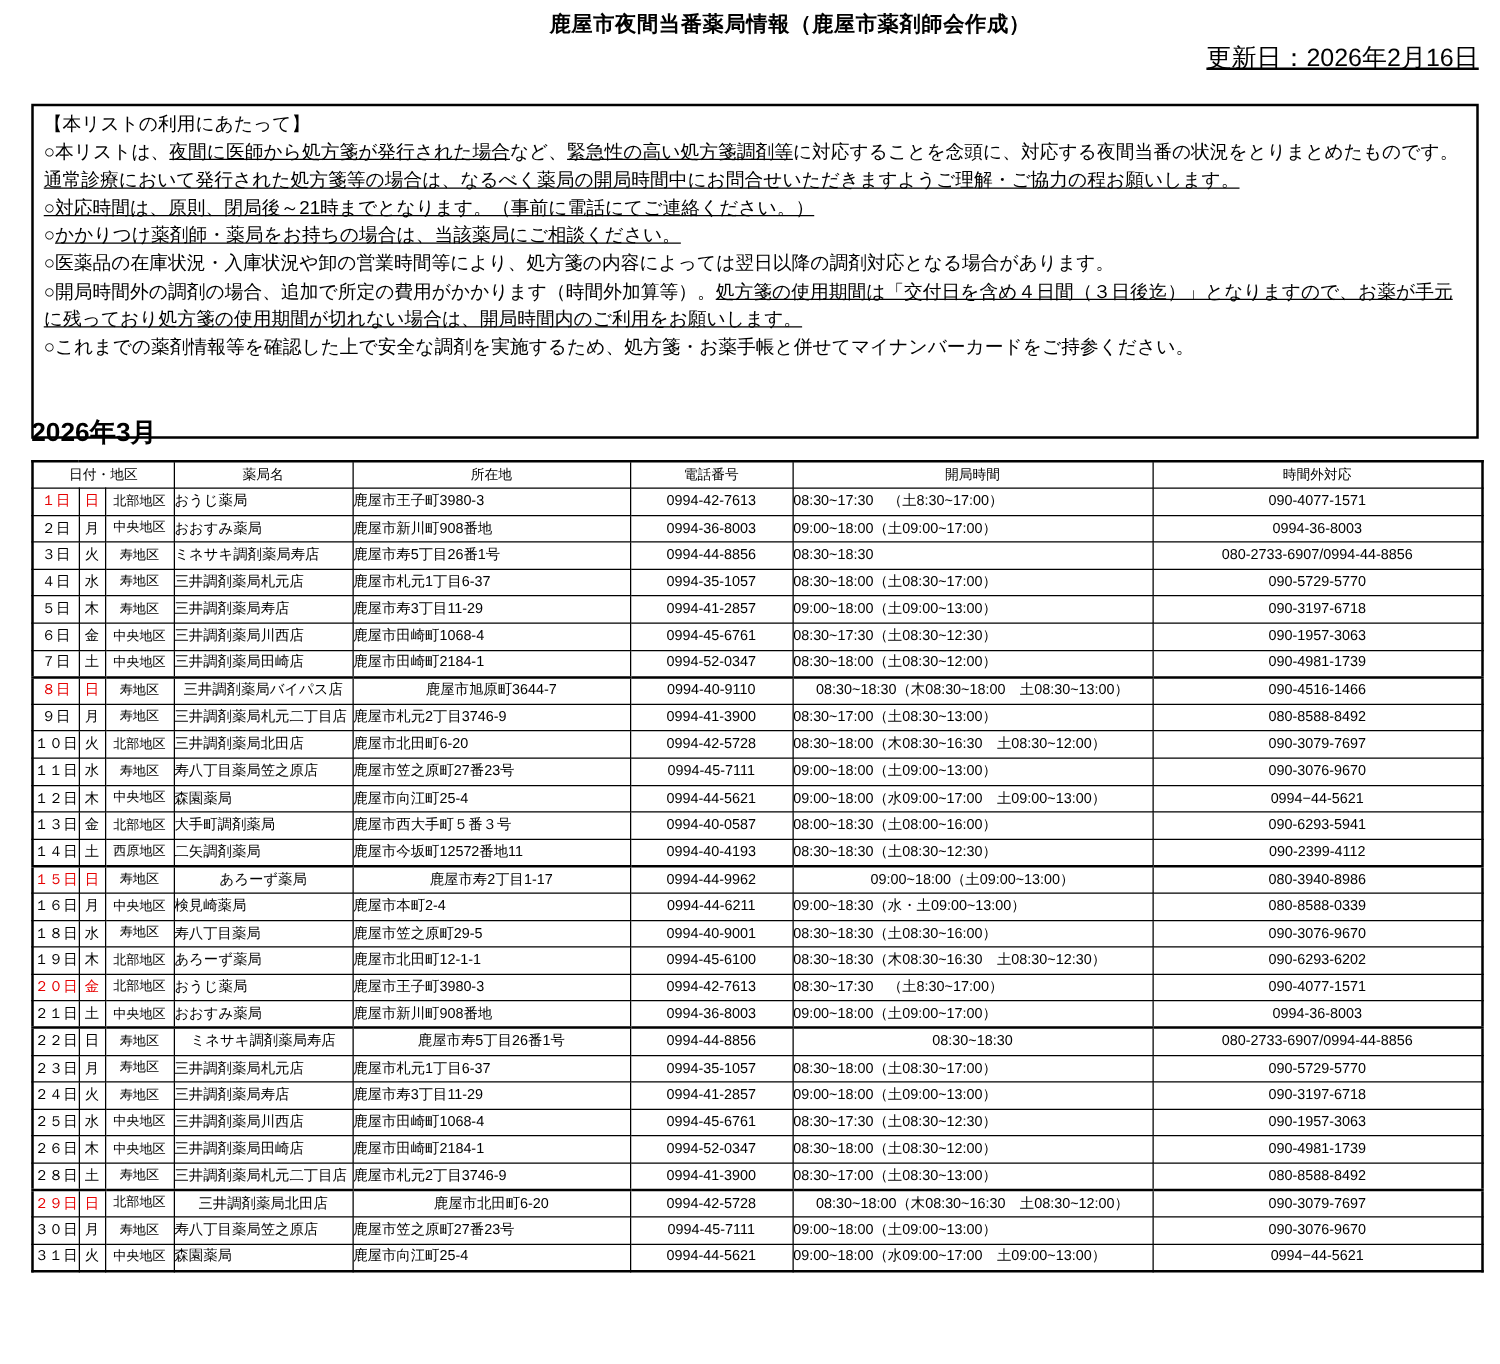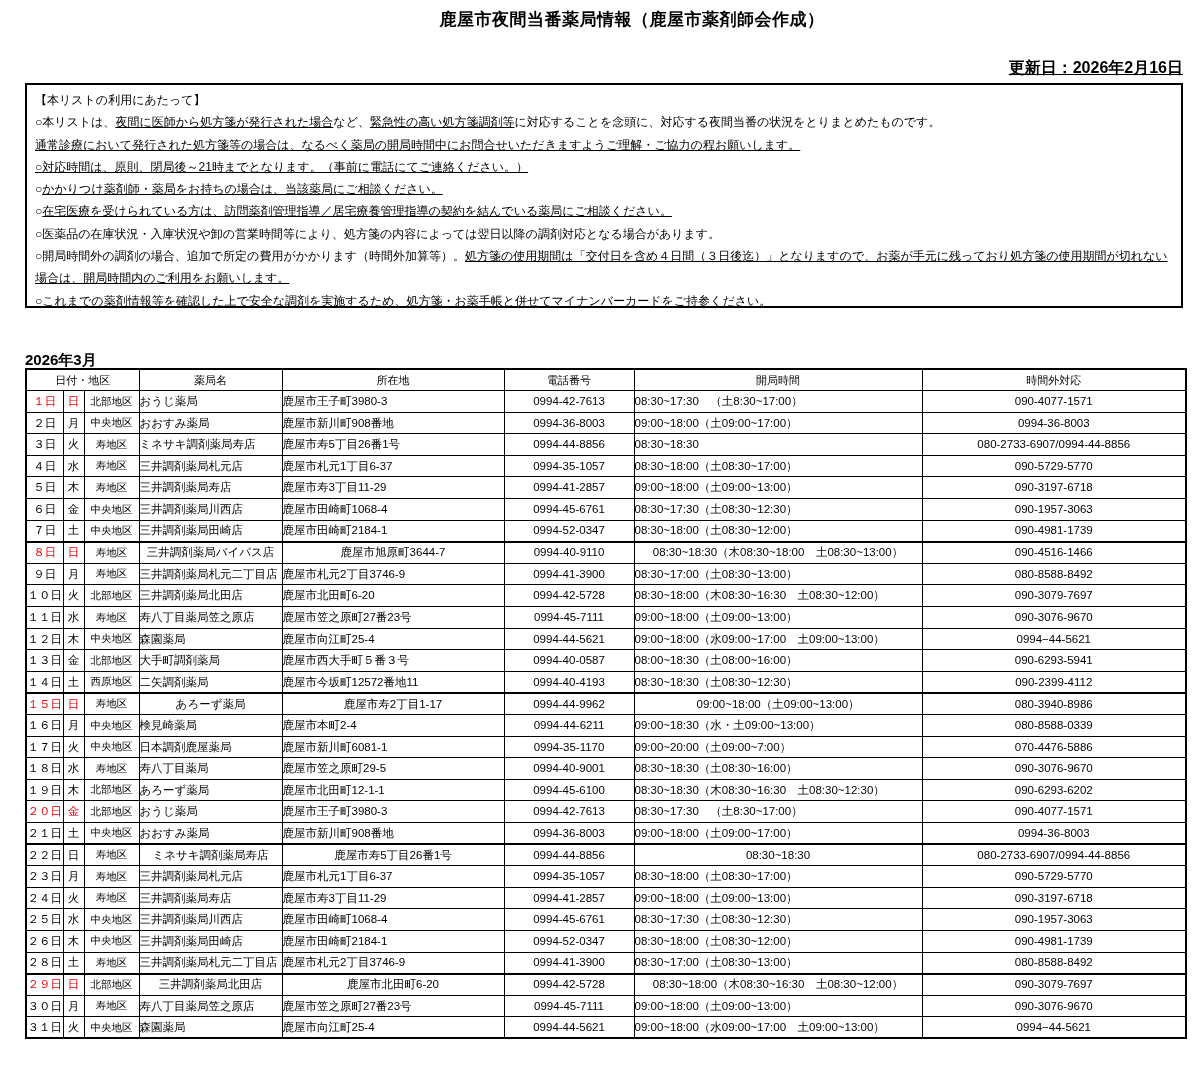--- a/index.html
+++ b/index.html
@@ -5,33 +5,33 @@
   html,body{margin:0;padding:0;}
   body{
     width:1200px;height:1091px;position:relative;background:#fff;color:#000;
     font-family:"Liberation Sans","DejaVu Sans",sans-serif;overflow:hidden;
   }
   .title{
     position:absolute;top:8px;left:0;width:100%;text-align:center;
     font-size:17px;font-weight:bold;letter-spacing:.5px;margin-left:32px;
   }
   .updated{
-    position:absolute;top:58px;right:17px;font-size:16px;font-weight:bold;
+    position:absolute;top:33px;right:17px;font-size:20px;font-weight:normal;
     text-decoration:underline;
   }
   .notice{
-    position:absolute;left:25px;top:83px;width:1158px;height:225px;
+    position:absolute;left:25px;top:83px;width:1158px;height:268px;
     border:2px solid #000;box-sizing:border-box;padding:4px 4px 0 8px;
-    font-size:12px;
+    font-size:15px;
   }
   .nline{line-height:22.3px;}
   .nline .b{font-weight:normal;}
   .nline .u{text-decoration:underline;}
   .month{
-    position:absolute;left:25px;top:351px;font-size:15px;font-weight:bold;
+    position:absolute;left:25px;top:332px;font-size:21px;font-weight:bold;
   }
   table.duty{
     position:absolute;left:25px;top:368px;width:1160px;
     border-collapse:collapse;table-layout:fixed;
     border:2px solid #000;font-size:11.5px;
   }
   table.duty th,table.duty td{
     border:1px solid #000;height:21.6px;padding:0;line-height:1.1;
     overflow:hidden;white-space:nowrap;box-sizing:border-box;
   }
@@ -52,21 +52,20 @@
 <div class="title">鹿屋市夜間当番薬局情報（鹿屋市薬剤師会作成）</div>
 <div class="updated">更新日：2026年2月16日</div>
 
 <div class="notice">
   <div>
       <div class="nline"><span>【本リストの利用にあたって】</span></div>
       <div class="nline"><span>○本リストは、</span><span class="u">夜間に医師から処方箋が発行された場合</span><span>など、</span><span class="u">緊急性の高い処方箋調剤等</span><span>に対応することを念頭に、対応する夜間当番の状況をとりまとめたものです。</span></div>
       <div class="nline"><span class="b u">通常診療において発行された処方箋等の場合は、なるべく薬局の開局時間中にお問合せいただきますようご理解・ご協力の程お願いします。</span></div>
       <div class="nline"><span class="b u">○対応時間は、原則、閉局後～21時までとなります。（事前に電話にてご連絡ください。）</span></div>
       <div class="nline"><span>○</span><span class="u">かかりつけ薬剤師・薬局をお持ちの場合は、当該薬局にご相談ください。</span></div>
-      <div class="nline"><span>○</span><span class="u">在宅医療を受けられている方は、訪問薬剤管理指導／居宅療養管理指導の契約を結んでいる薬局にご相談ください。</span></div>
       <div class="nline"><span class="b">○医薬品の在庫状況・入庫状況や卸の営業時間等により、処方箋の内容によっては翌日以降の調剤対応となる場合があります。</span></div>
       <div class="nline"><span>○開局時間外の調剤の場合、</span><span class="b">追加で所定の費用がかかります</span><span>（時間外加算等）。</span><span class="u">処方箋の使用期間は「交付日を含め４日間（３日後迄）」となりますので、お薬が手元に残っており処方箋の使用期間が切れない場合は、開局時間内のご利用をお願いします。</span></div>
       <div class="nline"><span>○これまでの薬剤情報等を確認した上で安全な調剤を実施するため、処方箋・お薬手帳と併せてマイナンバーカードをご持参ください。</span></div>
     </div>
 </div>
 
 <div class="month">2026年3月</div>
 
 <table class="duty">
   <colgroup>
@@ -244,30 +243,20 @@
         <td class="c-date">１６日</td>
         <td class="c-dow">月</td>
         <td class="c-district">中央地区</td>
         <td class="c-pharmacy">検見崎薬局</td>
         <td class="c-address">鹿屋市本町2-4</td>
         <td class="c-phone">0994-44-6211</td>
         <td class="c-hours">09:00~18:30（水・土09:00~13:00）</td>
         <td class="c-afterhours">080-8588-0339</td>
       </tr>
       <tr>
-        <td class="c-date">１７日</td>
-        <td class="c-dow">火</td>
-        <td class="c-district">中央地区</td>
-        <td class="c-pharmacy">日本調剤鹿屋薬局</td>
-        <td class="c-address">鹿屋市新川町6081-1</td>
-        <td class="c-phone">0994-35-1170</td>
-        <td class="c-hours">09:00~20:00（土09:00~7:00）</td>
-        <td class="c-afterhours">070-4476-5886</td>
-      </tr>
-      <tr>
         <td class="c-date">１８日</td>
         <td class="c-dow">水</td>
         <td class="c-district">寿地区</td>
         <td class="c-pharmacy">寿八丁目薬局</td>
         <td class="c-address">鹿屋市笠之原町29-5</td>
         <td class="c-phone">0994-40-9001</td>
         <td class="c-hours">08:30~18:30（土08:30~16:00）</td>
         <td class="c-afterhours">090-3076-9670</td>
       </tr>
       <tr>

